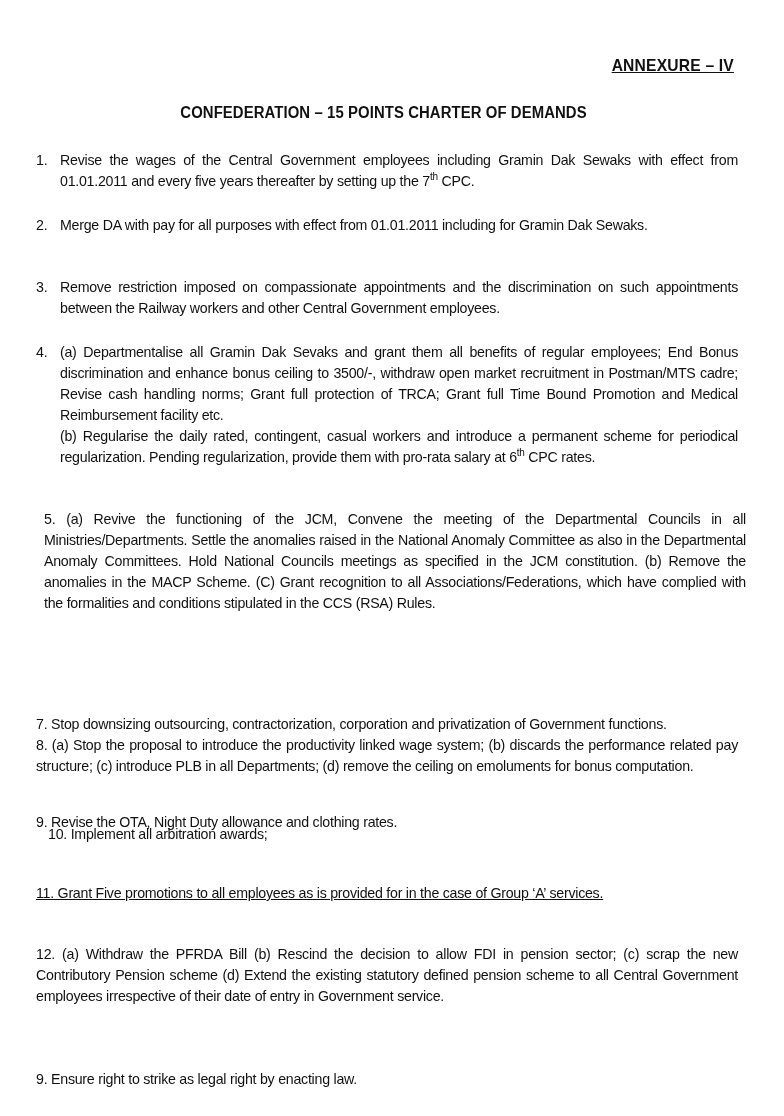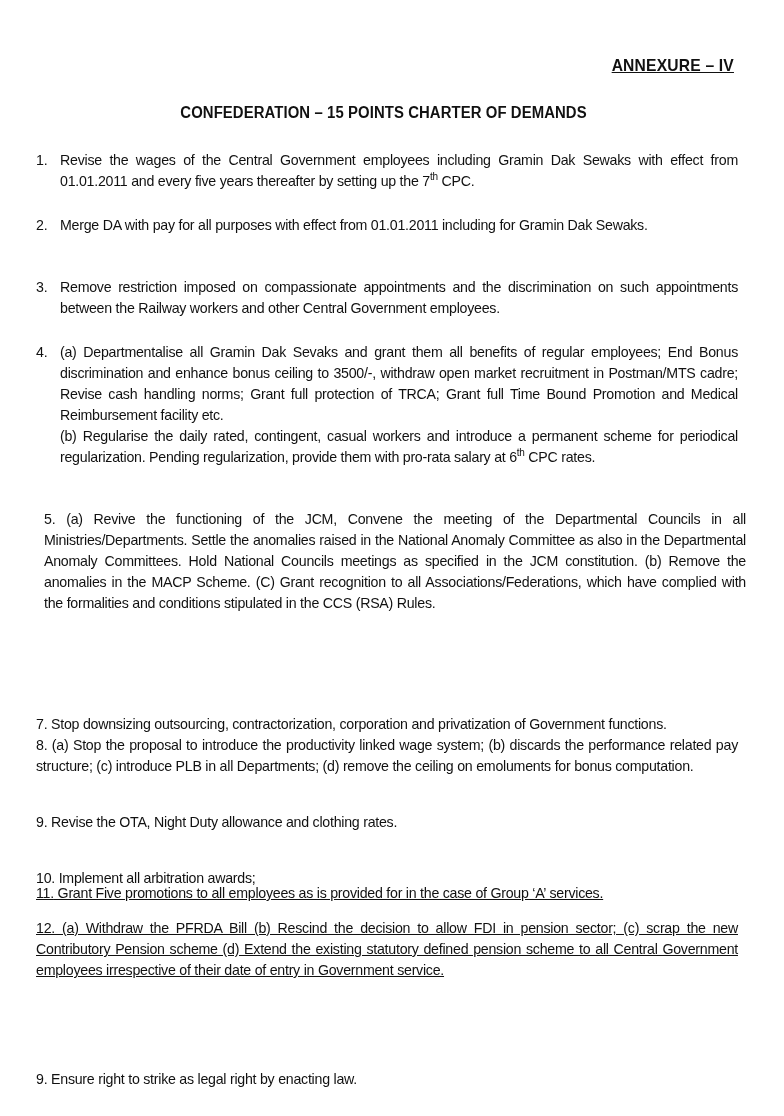--- a/index.html
+++ b/index.html
@@ -112,29 +112,29 @@
   </div>
 
   <div class="item" style="top:735px;">
     <span>8.</span><span> (a) Stop the proposal to introduce the productivity linked wage system; (b) discards the performance related pay structure; (c) introduce PLB in all Departments; (d) remove the ceiling on emoluments for bonus computation.</span>
   </div>
 
   <div class="item" style="top:812px;">
     <span>9.</span><span> Revise the OTA, Night Duty allowance and clothing rates.</span>
   </div>
 
-  <div class="item" style="top:868px;">
+  <div class="item" style="top:824px;margin-left:12px;">
     <span>10.</span><span> Implement all arbitration awards;</span>
   </div>
 
   <div class="item" style="top:883px;text-decoration:underline;">
     <span>11.</span><span> Grant Five promotions to all employees as is provided for in the case of Group ‘A’ services.</span>
   </div>
 
-  <div class="item" style="top:918px;text-decoration:underline;">
+  <div class="item" style="top:944px;">
     <span>12.</span><span> (a) Withdraw the PFRDA Bill (b) Rescind the decision to allow FDI in pension sector; (c) scrap the new Contributory Pension scheme (d) Extend the existing statutory defined pension scheme to all Central Government employees irrespective of their date of entry in Government service.</span>
   </div>
 
 
 
   <div class="item" style="top:1069px;">
     <span>9.</span><span> Ensure right to strike as legal right by enacting law.</span>
   </div>
 
 </div>

